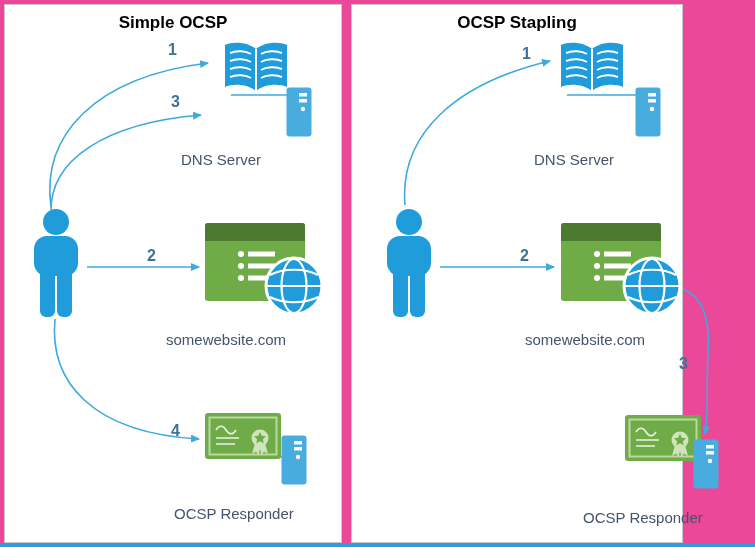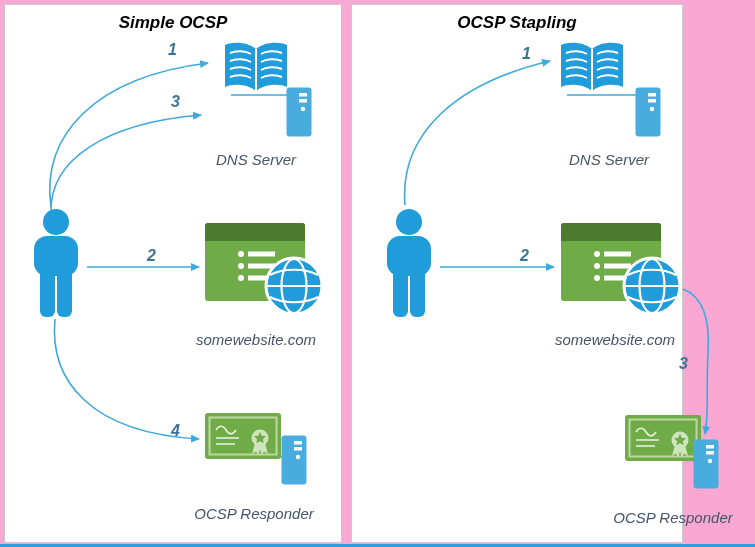--- a/index.html
+++ b/index.html
@@ -3,42 +3,42 @@
 <meta charset="utf-8">
 <style>
   * { margin:0; padding:0; box-sizing:border-box; }
   html,body { width:755px; height:547px; }
   body {
     background:#ffffff;
     font-family:"Liberation Sans", sans-serif;
     position:relative;
     overflow:hidden;
   }
-  .canvas { position:absolute; inset:0; background:#f9a8d4;font-style:italic; }
+  .canvas { position:absolute; inset:0; background:#ec4899; }
   .panel {
     position:absolute; top:4px; height:539px;
     background:#fff; border:1px solid #c9c9c9;
   }
   .panel-left  { left:4px;   width:338px; }
   .panel-right { left:351px; width:332px; }
   .title {
     position:absolute; top:8px; left:0; right:0;
     text-align:center; font-size:17px; font-weight:bold; color:#000;
     z-index:3;
   }
   .arrows { position:absolute; left:0; top:0; z-index:1; }
   .arrow  { fill:none; stroke:#3fa9dc; stroke-width:1.6; }
   .shelf  { fill:none; stroke:#3fa9dc; stroke-width:1.4; }
   .num {
     position:absolute; z-index:3;
     font-size:16px; font-weight:bold; color:#3e7394;
   }
   .label {
     position:absolute; z-index:3;
-    font-size:15px; color:#44546a; text-align:center;
+    font-size:15px; color:#44546a; 
   }
   .icon { position:absolute; line-height:0; z-index:2; }
   .bottom-line {
     position:absolute; left:0; right:0; bottom:0; height:3px;
     background:#2f9cdb; z-index:4;
   }
 </style>
 </head>
 <body>
 

